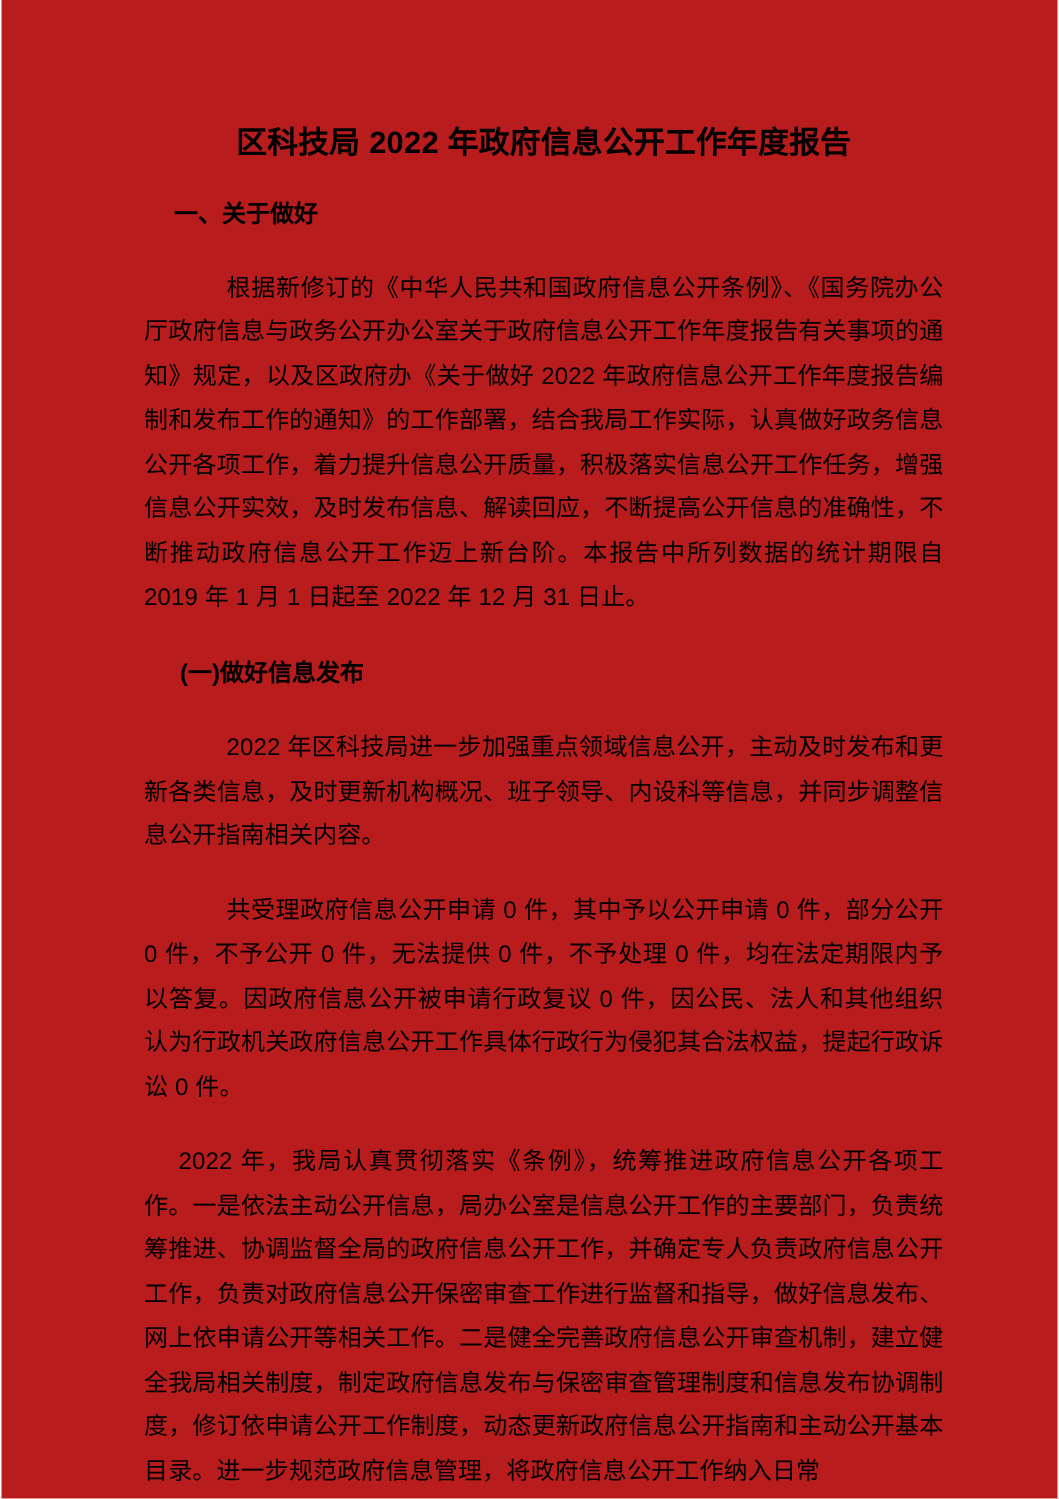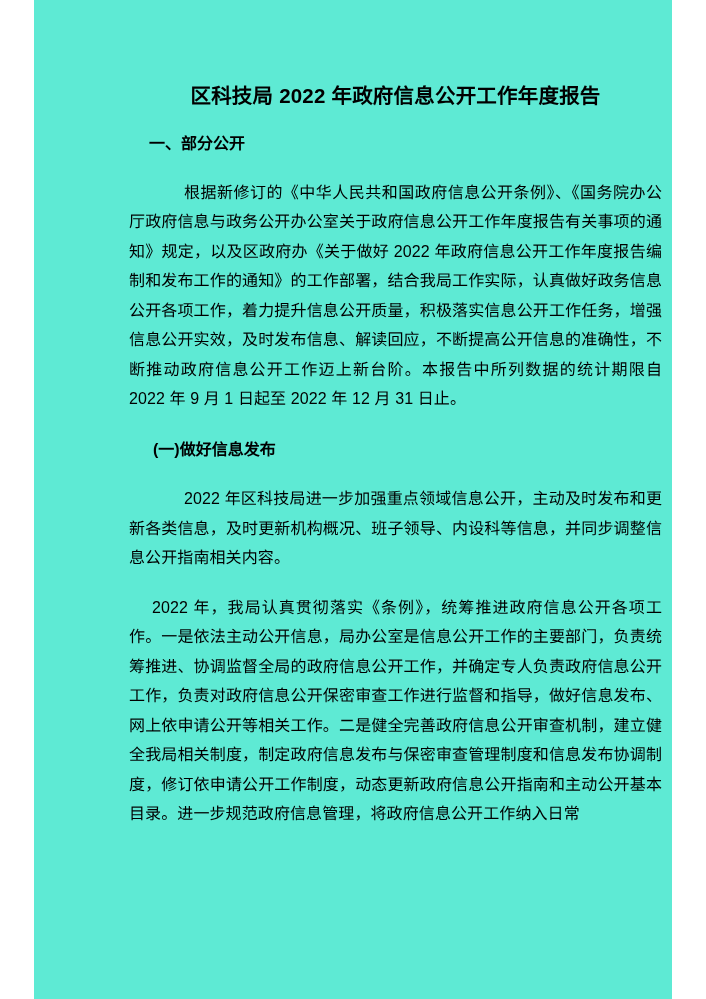--- a/index.html
+++ b/index.html
@@ -8,24 +8,24 @@
     padding: 0;
     background: #ffffff;
   }
   body {
     font-family: "Liberation Sans", "DejaVu Sans", sans-serif;
     color: #000000;
     -webkit-font-smoothing: antialiased;
   }
   .page {
     position: relative;
-    width: 638px;
+    width: 704px;
     height: 999px;
     margin: 0 auto;
-    background: #5eead4;
+    background: #b91c1c;
     overflow: hidden;
     box-sizing: border-box;
   }
   .doc-body {
     position: absolute;
     left: 95px;
     top: 0;
     width: 533px;
   }
   .doc-title {
@@ -77,27 +77,28 @@
   .ind-3 { text-indent: 55px; }
 </style>
 </head>
 <body>
 
 <div class="page">
   <div class="doc-body">
 
     <h1 class="doc-title">区科技局 2022 年政府信息公开工作年度报告</h1>
 
-    <h2 class="sect-heading h-lvl1">一、部分公开</h2>
+    <h2 class="sect-heading h-lvl1">一、关于做好</h2>
 
-    <p class="para p-gap-sm ind-3">根据新修订的《中华人民共和国政府信息公开条例》、《国务院办公厅政府信息与政务公开办公室关于政府信息公开工作年度报告有关事项的通知》规定，以及区政府办《关于做好 2022 年政府信息公开工作年度报告编制和发布工作的通知》的工作部署，结合我局工作实际，认真做好政务信息公开各项工作，着力提升信息公开质量，积极落实信息公开工作任务，增强信息公开实效，及时发布信息、解读回应，不断提高公开信息的准确性，不断推动政府信息公开工作迈上新台阶。本报告中所列数据的统计期限自 2022 年 9 月 1 日起至 2022 年 12 月 31 日止。</p>
+    <p class="para p-gap-sm ind-3">根据新修订的《中华人民共和国政府信息公开条例》、《国务院办公厅政府信息与政务公开办公室关于政府信息公开工作年度报告有关事项的通知》规定，以及区政府办《关于做好 2022 年政府信息公开工作年度报告编制和发布工作的通知》的工作部署，结合我局工作实际，认真做好政务信息公开各项工作，着力提升信息公开质量，积极落实信息公开工作任务，增强信息公开实效，及时发布信息、解读回应，不断提高公开信息的准确性，不断推动政府信息公开工作迈上新台阶。本报告中所列数据的统计期限自 2019 年 1 月 1 日起至 2022 年 12 月 31 日止。</p>
 
     <h2 class="sect-heading h-lvl2">(一)做好信息发布</h2>
 
     <p class="para p-gap-lg ind-3">2022 年区科技局进一步加强重点领域信息公开，主动及时发布和更新各类信息，及时更新机构概况、班子领导、内设科等信息，并同步调整信息公开指南相关内容。</p>
 
 
+    <p class="para p-gap-lg ind-3">共受理政府信息公开申请 0 件，其中予以公开申请 0 件，部分公开 0 件，不予公开 0 件，无法提供 0 件，不予处理 0 件，均在法定期限内予以答复。因政府信息公开被申请行政复议 0 件，因公民、法人和其他组织认为行政机关政府信息公开工作具体行政行为侵犯其合法权益，提起行政诉讼 0 件。</p>
 
 
     <p class="para p-gap-lg ind-2">2022 年，我局认真贯彻落实《条例》，统筹推进政府信息公开各项工作。一是依法主动公开信息，局办公室是信息公开工作的主要部门，负责统筹推进、协调监督全局的政府信息公开工作，并确定专人负责政府信息公开工作，负责对政府信息公开保密审查工作进行监督和指导，做好信息发布、网上依申请公开等相关工作。二是健全完善政府信息公开审查机制，建立健全我局相关制度，制定政府信息发布与保密审查管理制度和信息发布协调制度，修订依申请公开工作制度，动态更新政府信息公开指南和主动公开基本目录。进一步规范政府信息管理，将政府信息公开工作纳入日常</p>
 
   </div>
 </div>
 
 </body></html>

